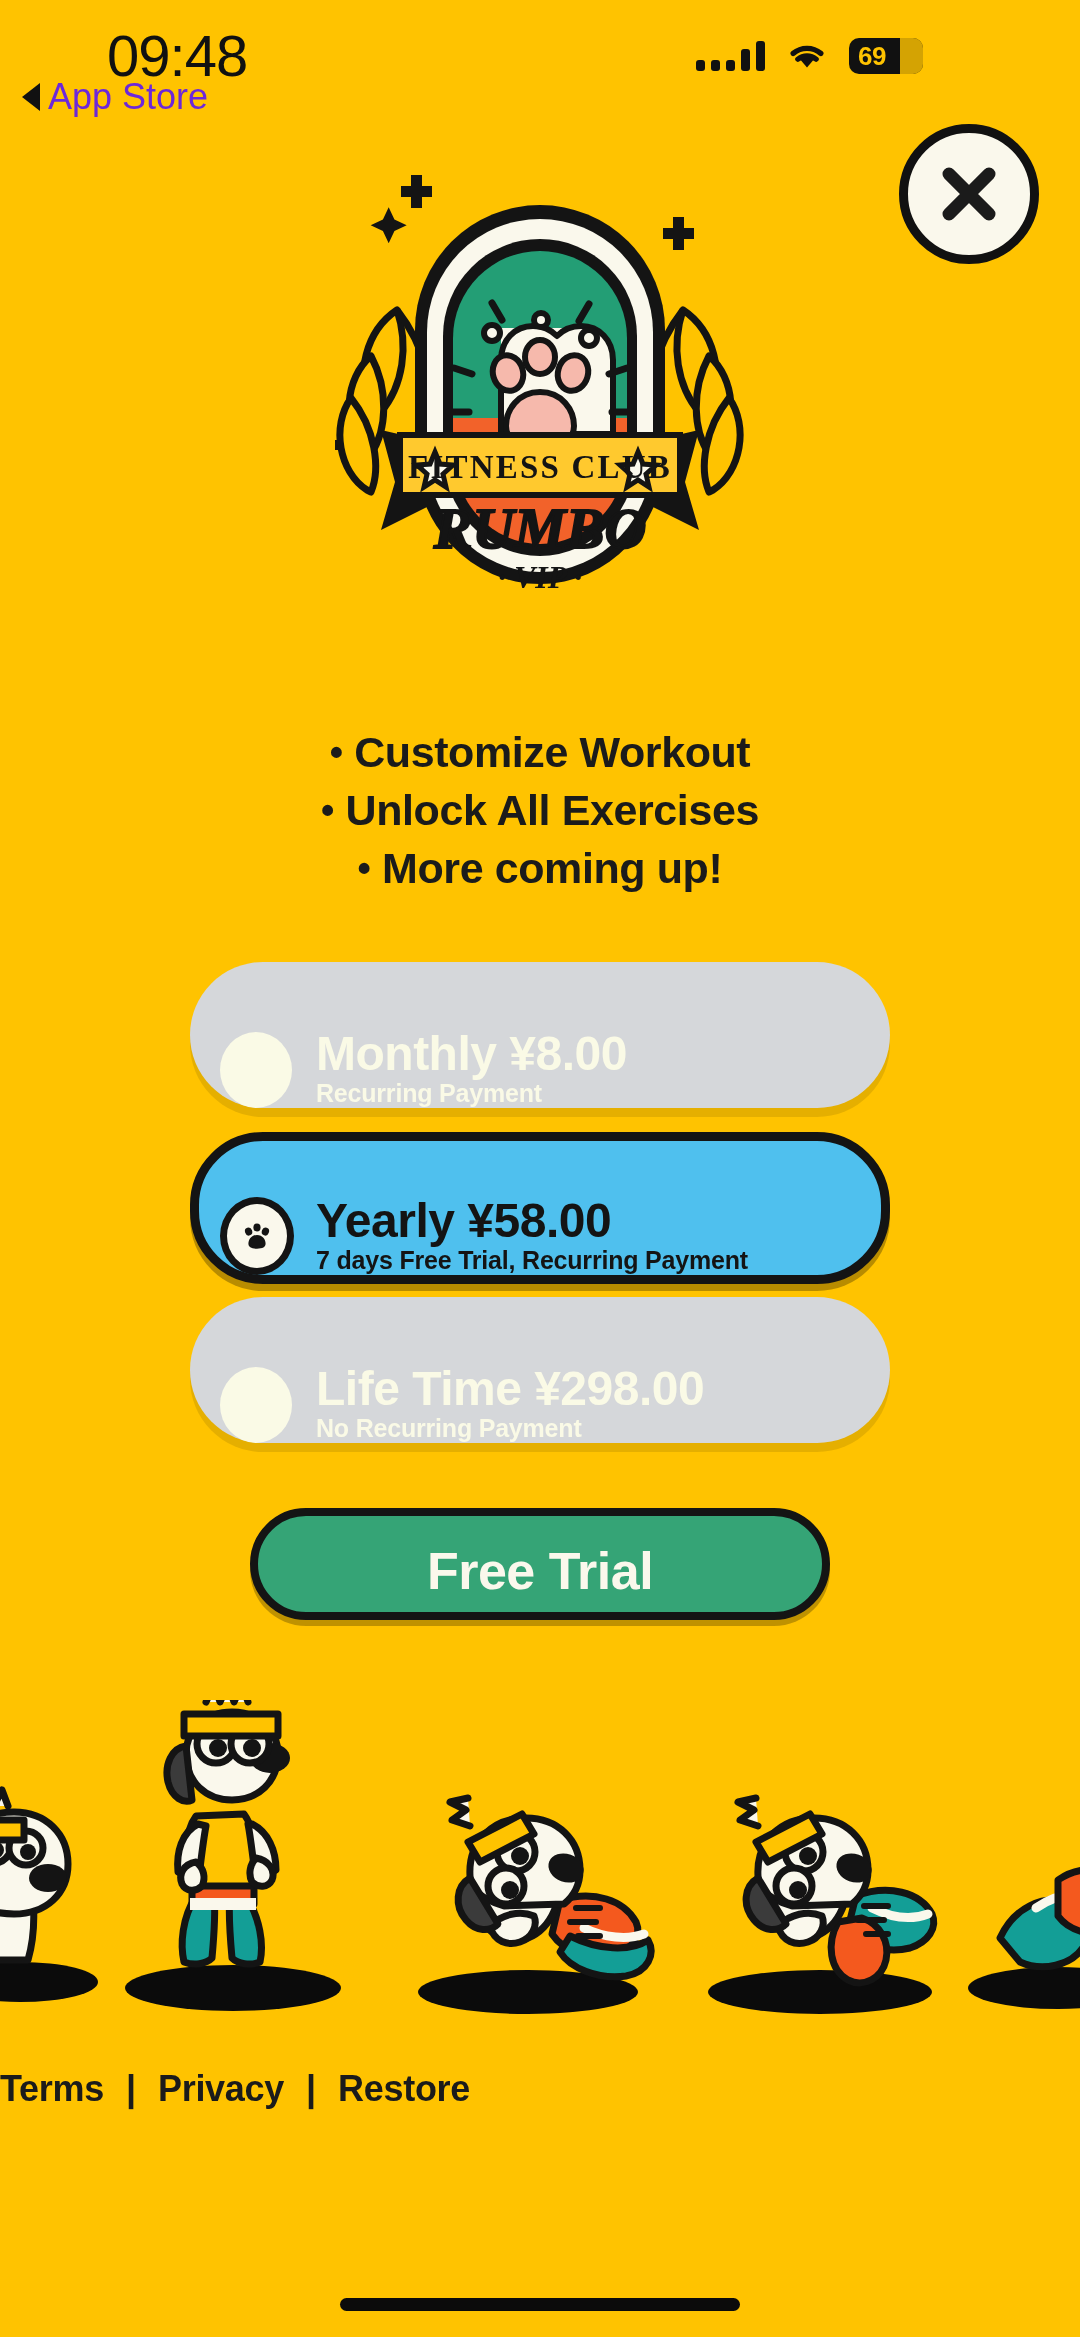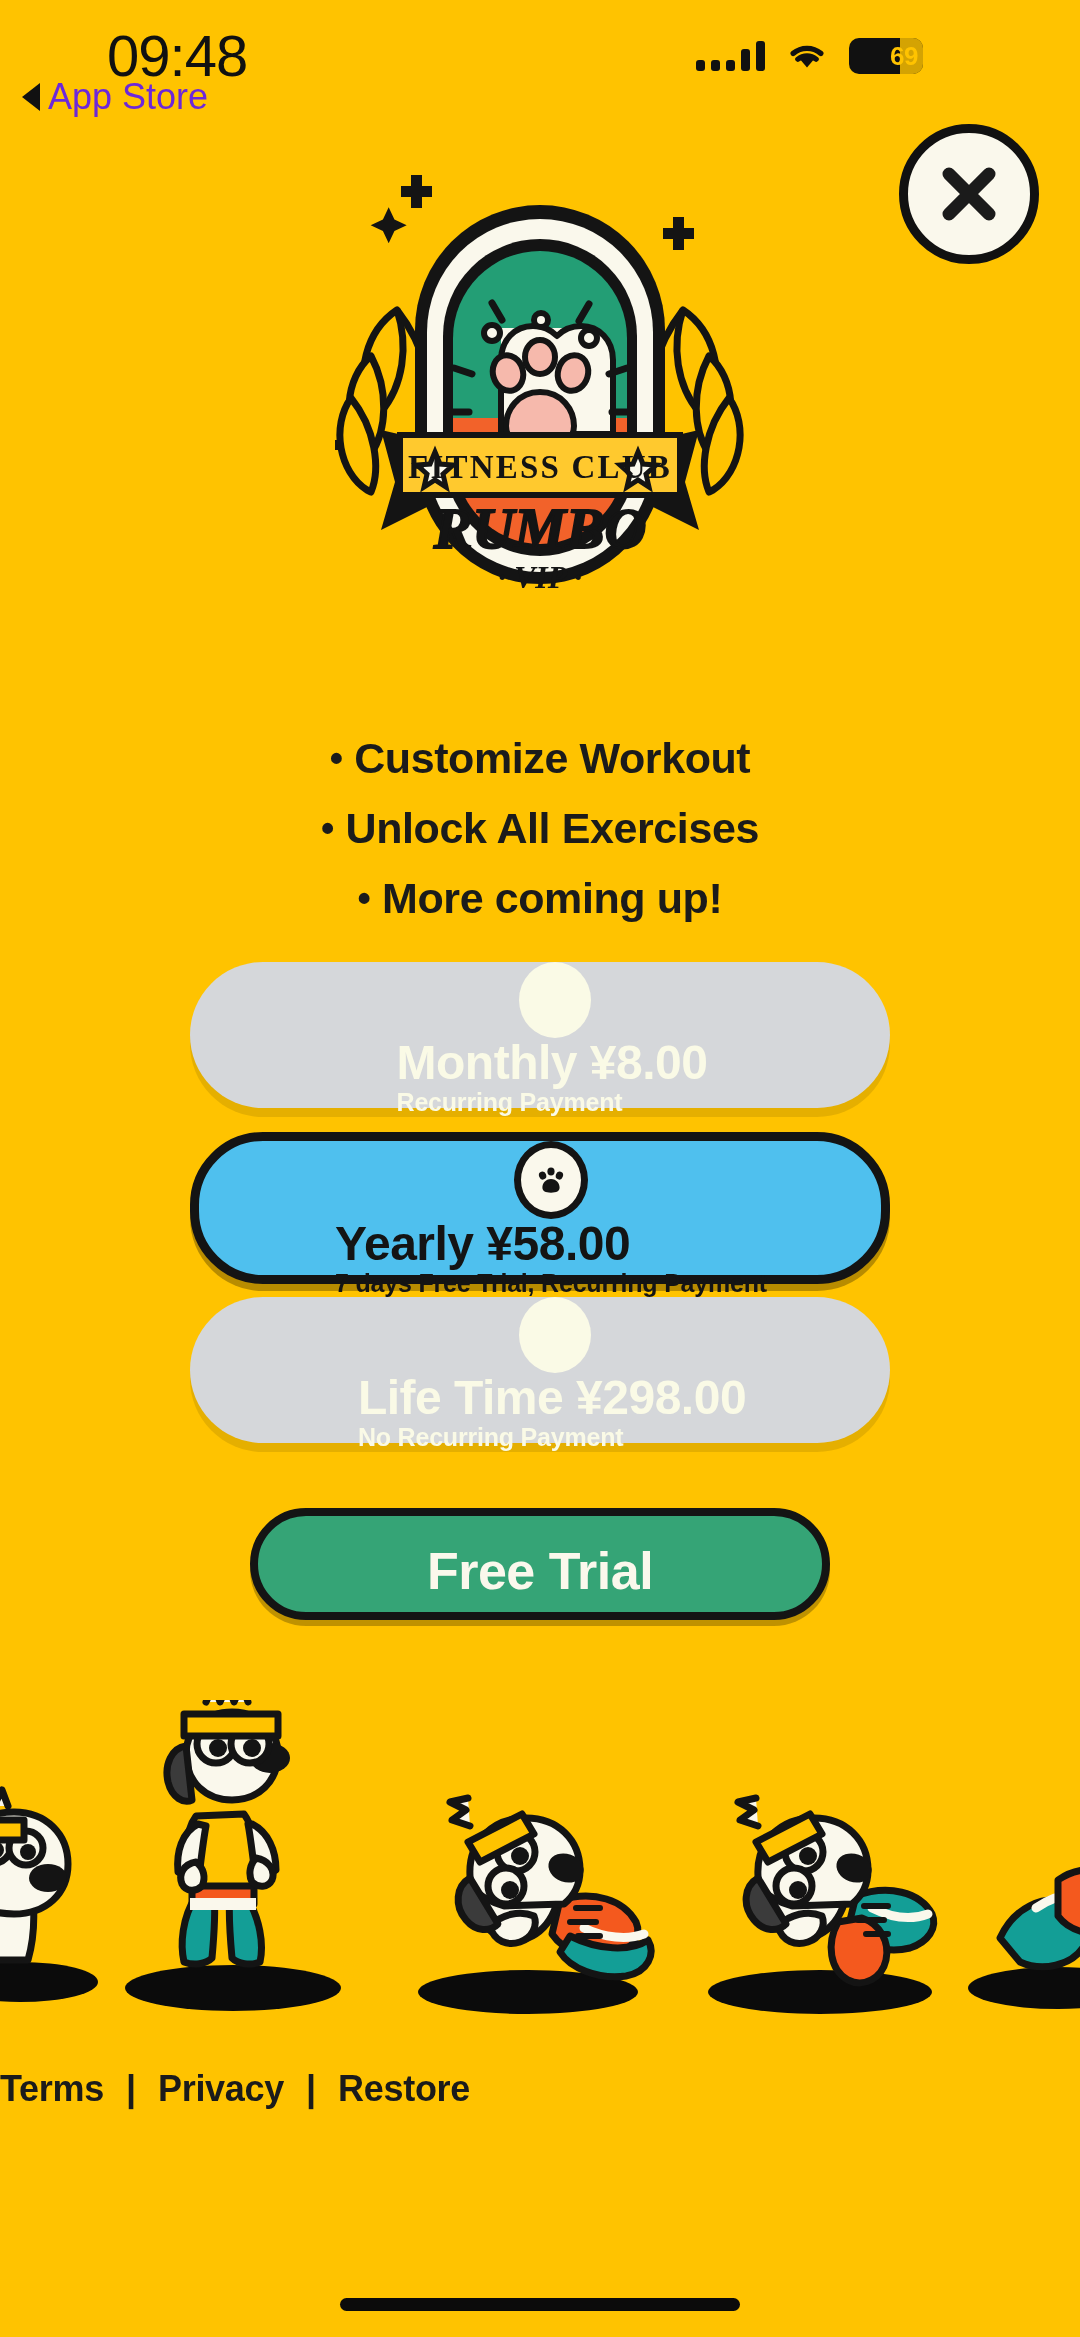--- a/index.html
+++ b/index.html
@@ -47,21 +47,20 @@
   .bars i:nth-child(2){ height:11px; }
   .bars i:nth-child(3){ height:11px; }
   .bars i:nth-child(4){ height:22px; }
   .bars i:nth-child(5){ height:30px; }
   .wifi { width:40px; height:30px; }
   .battery {
     position:relative; width:74px; height:36px;
     background:#111; border-radius:10px;
     display:flex; align-items:center; justify-content:flex-start;
     overflow:hidden;
-    padding-left:32px;
   }
   .battery .fill {
     position:absolute; right:0; top:0; bottom:0;
     width:31%; background:rgba(255,195,0,.82);
   }
   .battery .pct {
     position:relative; z-index:2;
     font-size:26px; font-weight:700; color:#FFC300;
     padding-left:9px; letter-spacing:-0.5px;
   }
@@ -94,36 +93,35 @@
     font-size:66px; font-weight:700; color:#1B1B1B;
     letter-spacing:-1px;
   }
   #features {
     position:absolute; left:0; right:0; top:723px;
     text-align:center;
   }
   #features li {
     list-style:none;
     font-size:43px; font-weight:700; color:#1B1B1B;
-    line-height:70px;
+    line-height:58px;
     letter-spacing:-0.4px;
   }
   #features li .dot { font-size:38px; vertical-align:2px; }
 
   
   #plans {
     position:absolute; left:190px; top:962px; width:700px;
   }
   .plan {
     position:relative;
     height:146px; border-radius:73px;
     margin-bottom:24px;
-    display:flex; align-items:center;
+    display:flex; align-items:flex-end;
     cursor:pointer;
-    flex-direction:column;
   }
   .plan.off {
     background:#D5D7DA;
     box-shadow:0 9px 0 rgba(0,0,0,.10);
   }
   .plan.on {
     background:#4FC0EE;
     border:9px solid #141414;
     height:152px;
     margin-bottom:13px;

